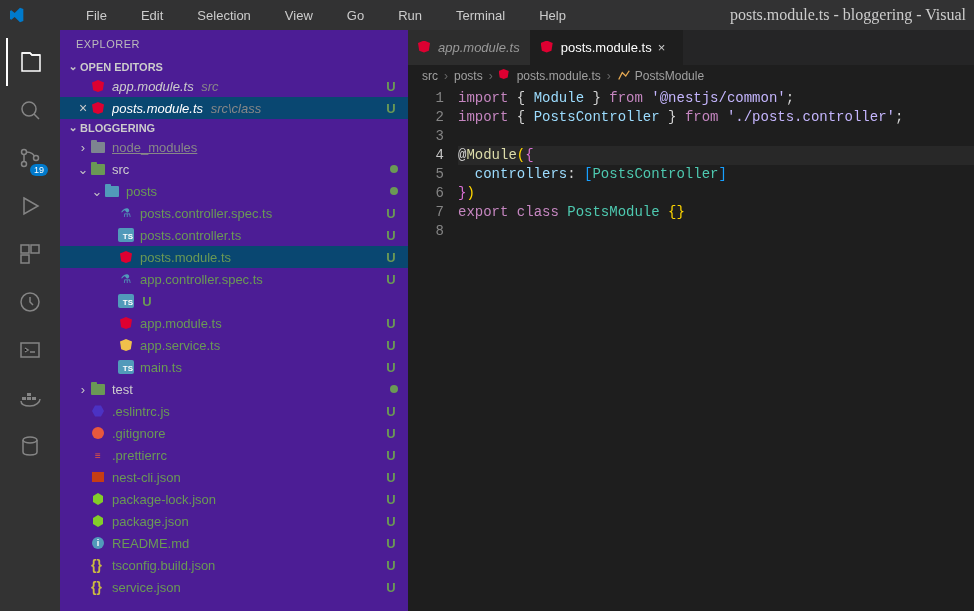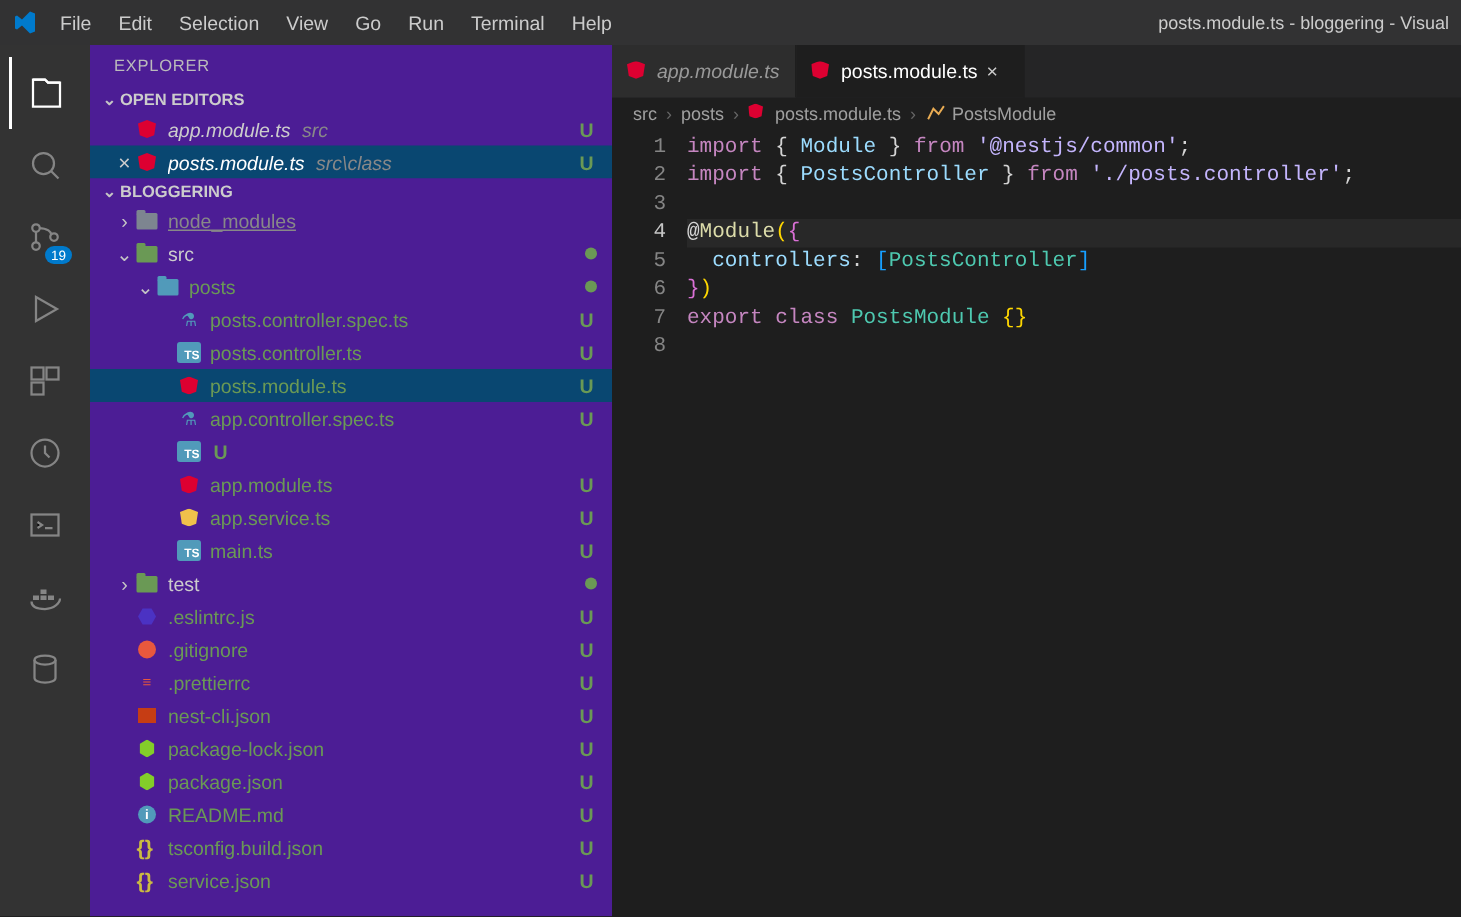--- a/index.html
+++ b/index.html
@@ -14,23 +14,23 @@
   flex-direction: column;
 }
 .titlebar {
   height: 30px;
   background: #323233;
   display: flex;
   align-items: center;
   padding-left: 8px;
 }
 .titlebar .logo { width: 16px; height: 16px; margin-right: 8px; }
-.titlebar .menu { display: flex; gap: 2px; flex: 1; }
+.titlebar .menu { display: flex; gap: 18px; flex: 1; margin-left: 46px; }
 .titlebar .menu span { padding: 4px 8px; color: #ccc; cursor: default; }
-.titlebar .title { color: #ccc; padding-right: 8px; font-size: 12px; }
+.titlebar .title { color: #ccc; padding-right: 8px; font-size: 16px; font-family: Liberation Serif, serif; }
 .main { flex: 1; display: flex; overflow: hidden; }
 .activitybar {
   width: 60px;
   background: #333333;
   display: flex;
   flex-direction: column;
   align-items: center;
   padding-top: 8px;
 }
 .activitybar .ab-item {

